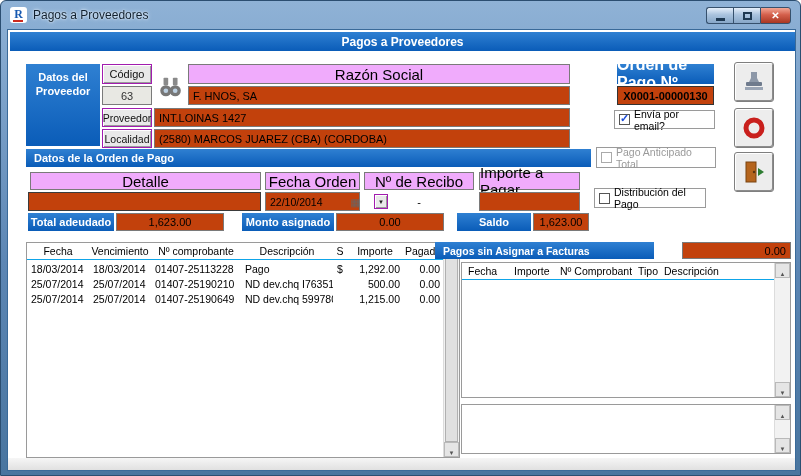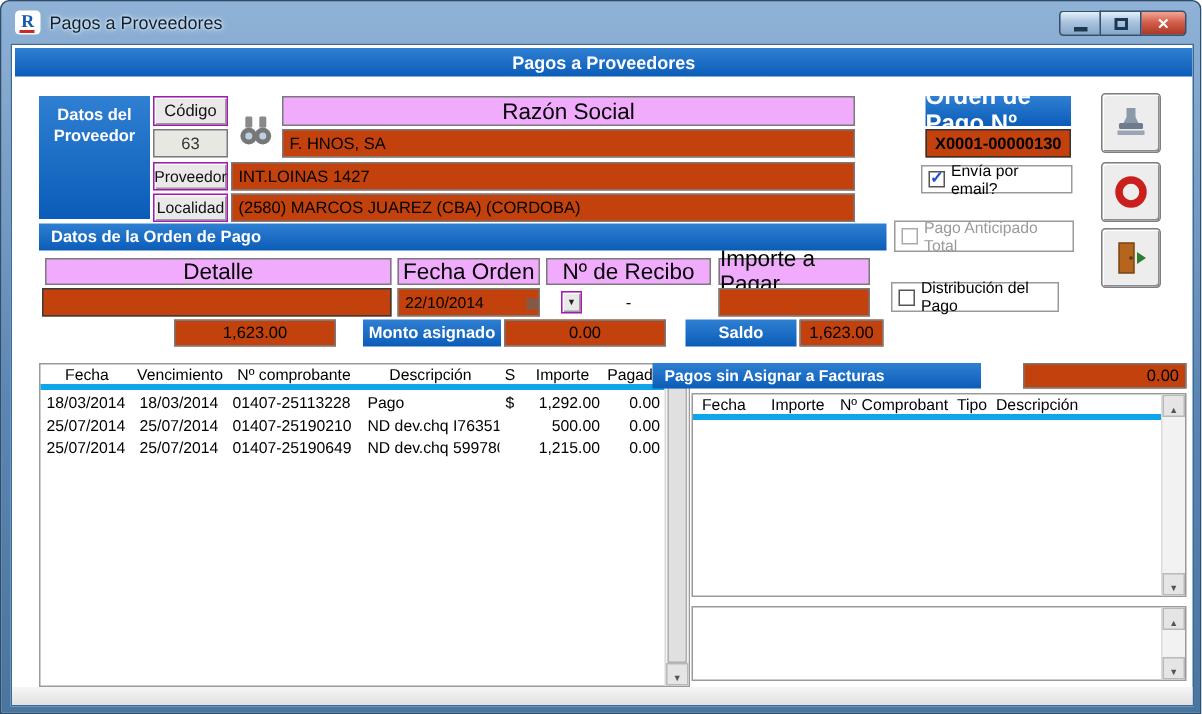--- a/index.html
+++ b/index.html
@@ -55,21 +55,21 @@
     display:flex; align-items:center; justify-content:center; cursor:pointer; }
 
   .dtp { gap:14px; padding-right:1px; }
   .dtp .dtext { font-size:10.5px; }
   .spacer { flex:1; }
   .calglyph::before { content:"▦"; font-size:10px; color:#666; }
   .ddbtn { width:14px; height:15px; flex:none; }
   .ddbtn::before { content:"▼"; font-size:6px; color:#222; }
 
   .listbox { position:absolute; background:#fff; border:1px solid #9a9a9a; }
-  .lb-head { position:absolute; top:0; left:0; right:16px; height:17px; border-bottom:4px solid #0ea5e9; align-items:center; }
+  .lb-head { position:absolute; top:0; left:0; right:16px; height:17px; border-bottom:1px solid #0ea5e9; align-items:center; }
   .lb-body { position:absolute; top:18px; left:0; right:16px; bottom:0; overflow:hidden; }
   .g-left { display:grid; grid-template-columns:62px 62px 90px 92px 14px 56px 40px; }
   .g-right { display:grid; grid-template-columns:46px 46px 78px 26px 116px; }
   .hcell { font-size:10.5px; color:#000; white-space:nowrap; overflow:hidden; }
   .g-left .hcell { text-align:center; }
   .g-right .hcell { text-align:left; padding-left:6px; }
   .trow { height:15px; align-items:center; }
   .cell { font-size:10.5px; white-space:nowrap; overflow:hidden; }
   .a-l { text-align:left; padding-left:4px; }
   .a-r { text-align:right; padding-right:3px; }
@@ -180,20 +180,21 @@
       <span class="btn3d ddbtn"></span>
     </div>
     <div class="abs" style="left:356px; top:162px; width:110px; height:19px; display:flex; align-items:center; justify-content:center; font-size:11px;">-</div>
     <input class="abs field" style="left: 471px; top: 162px; width: 101px; height: 19px;" value="">
 
     <div class="abs cbox" style="left:586px; top:158px; width:112px; height:20px;">
       <span class="cb"></span>
       <span>Distribución del Pago</span>
     </div>
 
+    <div class="abs blue bluelbl" style="left:20px; top:183px; width:86px; height:18px;">Total adeudado</div>
     <div class="abs field center" style="left:108px; top:183px; width:108px; height:18px;">1,623.00</div>
     <div class="abs blue bluelbl" style="left:234px; top:183px; width:92px; height:18px;">Monto asignado</div>
     <div class="abs field center" style="left:328px; top:183px; width:108px; height:18px;">0.00</div>
     <div class="abs blue bluelbl" style="left:449px; top:183px; width:74px; height:18px;">Saldo</div>
     <div class="abs field center" style="left:525px; top:183px; width:56px; height:18px;">1,623.00</div>
 
     <div class="listbox" style="left:18px; top:212px; width:434px; height:216px;">
       <div class="lb-head hrow g-left">
           <div class="hcell">Fecha</div>
           <div class="hcell">Vencimiento</div>

